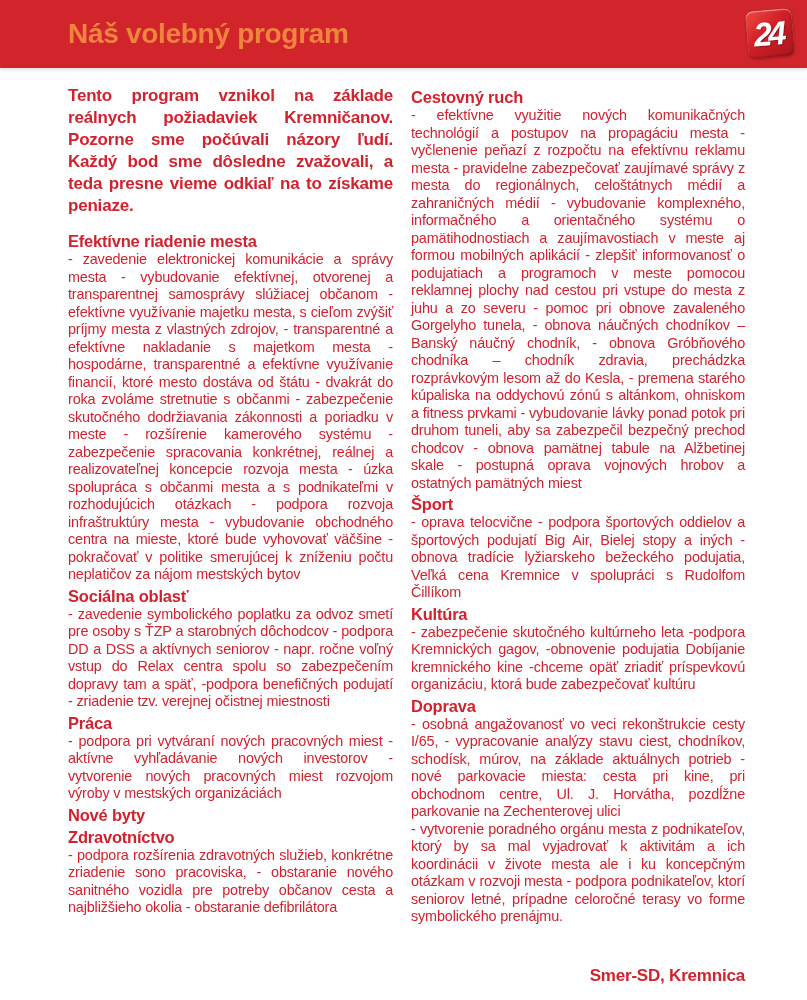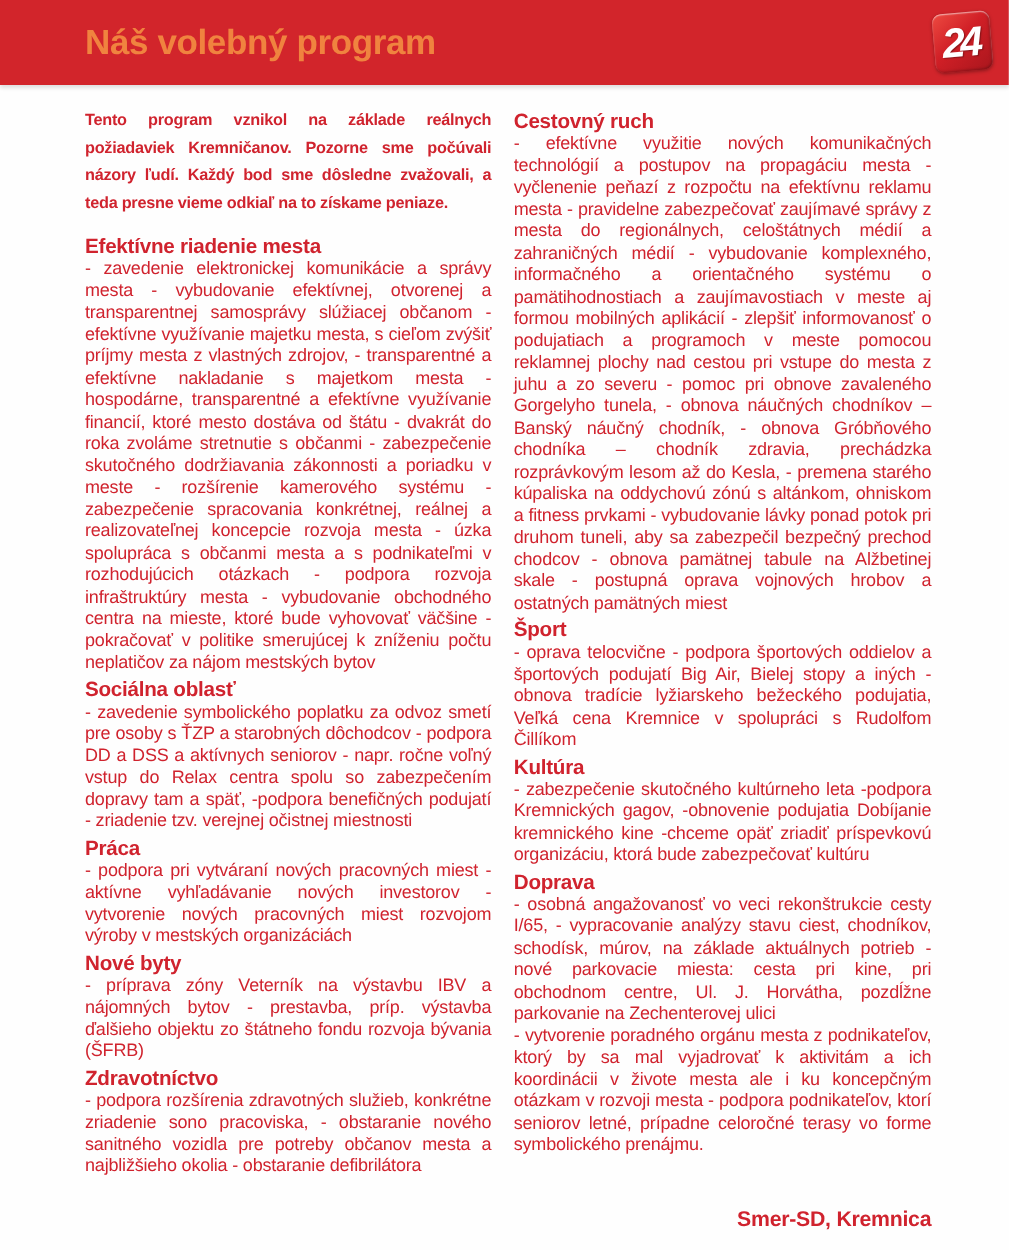--- a/index.html
+++ b/index.html
@@ -65,21 +65,21 @@
     color:var(--text-red);
     overflow:hidden;
   }
   .col{min-width:0;}
   .col-left{width:325px;}
   .col-right{width:334px;position:relative;padding-bottom:20px;}
 
   .intro{
     margin:0 0 15px 0;
     font-weight:bold;
-    font-size:13px;
+    font-size:17px;
     line-height:22px;
     text-align:justify;
     letter-spacing:-0.2px;
   }
   .section h2{
     margin:3px 0 0 0;
     font-size:16.5px;
     line-height:19px;
     font-weight:bold;
     letter-spacing:-0.2px;
@@ -129,26 +129,25 @@
         <p>- zavedenie symbolického poplatku za odvoz smetí pre osoby s ŤZP a starobných dôchodcov - podpora DD a DSS a aktívnych seniorov - napr. ročne voľný vstup do Relax centra spolu so zabezpečením dopravy tam a späť, -podpora benefičných podujatí - zriadenie tzv. verejnej očistnej miestnosti</p>
       </div>
 
       <div class="section">
         <h2>Práca</h2>
         <p>- podpora pri vytváraní nových pracovných miest - aktívne vyhľadávanie nových investorov - vytvorenie nových pracovných miest rozvojom výroby v mestských organizáciách</p>
       </div>
 
       <div class="section">
         <h2>Nové byty</h2>
-        <p>- príprava zóny Veterník na výstavbu IBV a nájomných bytov - prestavba, príp. výstavba ďalšieho objektu zo štátneho fondu rozvoja bývania (ŠFRB)</p>
       </div>
 
       <div class="section">
         <h2>Zdravotníctvo</h2>
-        <p>- podpora rozšírenia zdravotných služieb, konkrétne zriadenie sono pracoviska, - obstaranie nového sanitného vozidla pre potreby občanov mesta a najbližšieho okolia - obstaranie defibrilátora</p>
+        <p>- podpora rozšírenia zdravotných služieb, konkrétne zriadenie sono pracoviska, - obstaranie nového sanitného vozidla pre potreby občanov cesta a najbližšieho okolia - obstaranie defibrilátora</p>
       </div>
     </div>
 
     <div class="col col-right">
 
       <div class="section">
         <h2>Cestovný ruch</h2>
         <p>- efektívne využitie nových komunikačných technológií a postupov na propagáciu mesta - vyčlenenie peňazí z rozpočtu na efektívnu reklamu mesta - pravidelne zabezpečovať zaujímavé správy z mesta do regionálnych, celoštátnych médií a zahraničných médií - vybudovanie komplexného, informačného a orientačného systému o pamätihodnostiach a zaujímavostiach v meste aj formou mobilných aplikácií - zlepšiť informovanosť o podujatiach a programoch v meste pomocou reklamnej plochy nad cestou pri vstupe do mesta z juhu a zo severu - pomoc pri obnove zavaleného Gorgelyho tunela, - obnova náučných chodníkov – Banský náučný chodník, - obnova Gróbňového chodníka – chodník zdravia, prechádzka rozprávkovým lesom až do Kesla, - premena starého kúpaliska na oddychovú zónú s altánkom, ohniskom a fitness prvkami - vybudovanie lávky ponad potok pri druhom tuneli, aby sa zabezpečil bezpečný prechod chodcov - obnova pamätnej tabule na Alžbetinej skale - postupná oprava vojnových hrobov a ostatných pamätných miest</p>
       </div>
 

